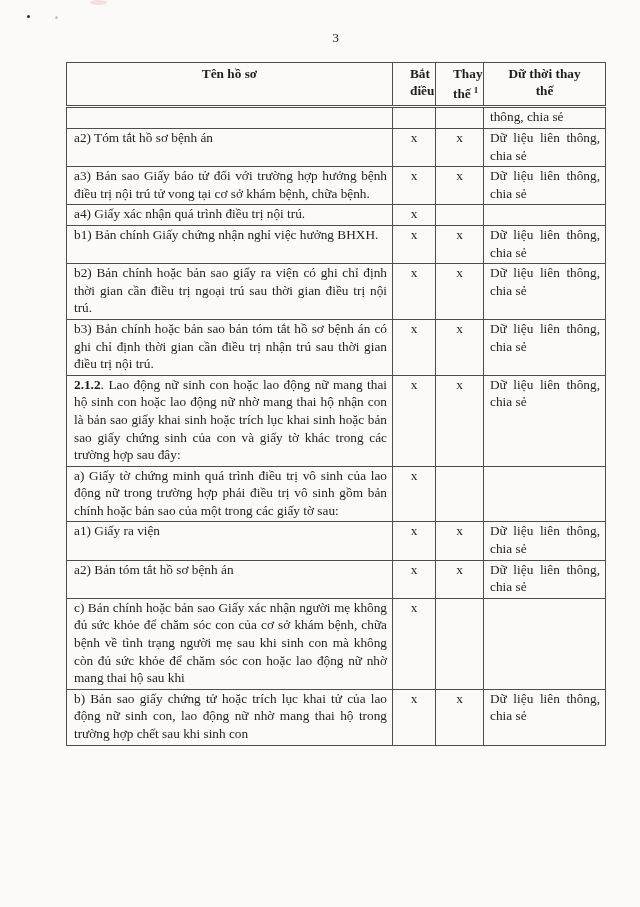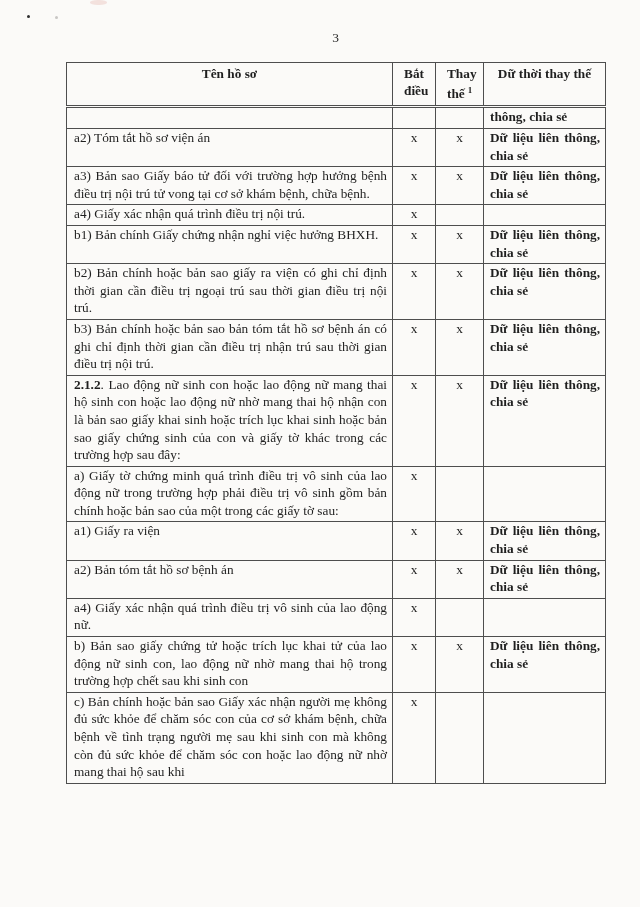--- a/index.html
+++ b/index.html
@@ -15,26 +15,26 @@
   }
   .doc-table {
     position:absolute; top:62px; left:66px; width:539px;
     border-collapse:collapse; table-layout:fixed;
     font-size:13.3px; line-height:17.6px;
   }
   .doc-table th, .doc-table td { border:1px solid #4e4e4e; vertical-align:top; }
   .doc-table { border:1.5px solid #434343; }
   .doc-table th {
     font-weight:bold; text-align:center;
-    padding:2px 11px 3px; line-height:17px;
+    padding:2px 17px 3px; line-height:17px;
     border-bottom:3px double #4e4e4e;
   }
   td.c-name { text-align:justify; padding:0 5px 2px 7px; }
   td.c-mark { text-align:center; padding:0 2px 2px; }
-  td.c-data { text-align:justify; padding:0 5px 2px 6px;font-weight:bold; }
+  td.c-data { text-align:justify; padding:0 5px 2px 6px; }
   sup.fn { font-size:9px; margin-left:3px; }
   .speck-dark {
     position:absolute; left:27px; top:15px; width:3px; height:3px;
     background:#2e2e2e; border-radius:50%;
   }
   .speck-light {
     position:absolute; left:55px; top:16px; width:3px; height:3px;
     background:#c8c6c4; border-radius:50%;
   }
   .smudge {
@@ -67,21 +67,21 @@
     </tr>
   </thead>
   <tbody>
       <tr>
         <td class="c-name"></td>
         <td class="c-mark"></td>
         <td class="c-mark"></td>
         <td class="c-data">thông, chia sẻ</td>
       </tr>
       <tr>
-        <td class="c-name">a2) Tóm tắt hồ sơ viện án</td>
+        <td class="c-name">a2) Tóm tắt hồ sơ bệnh án</td>
         <td class="c-mark">x</td>
         <td class="c-mark">x</td>
         <td class="c-data">Dữ liệu liên thông, chia sẻ</td>
       </tr>
       <tr>
         <td class="c-name">a3) Bản sao Giấy báo tử đối với trường hợp hưởng bệnh điều trị nội trú tử vong tại cơ sở khám bệnh, chữa bệnh.</td>
         <td class="c-mark">x</td>
         <td class="c-mark">x</td>
         <td class="c-data">Dữ liệu liên thông, chia sẻ</td>
       </tr>
@@ -127,31 +127,25 @@
         <td class="c-mark">x</td>
         <td class="c-data">Dữ liệu liên thông, chia sẻ</td>
       </tr>
       <tr>
         <td class="c-name">a2) Bản tóm tắt hồ sơ bệnh án</td>
         <td class="c-mark">x</td>
         <td class="c-mark">x</td>
         <td class="c-data">Dữ liệu liên thông, chia sẻ</td>
       </tr>
       <tr>
-        <td class="c-name">a4) Giấy xác nhận quá trình điều trị vô sinh của lao động nữ.</td>
+        <td class="c-name">c) Bản chính hoặc bản sao Giấy xác nhận người mẹ không đủ sức khỏe để chăm sóc con của cơ sở khám bệnh, chữa bệnh về tình trạng người mẹ sau khi sinh con mà không còn đủ sức khỏe để chăm sóc con hoặc lao động nữ nhờ mang thai hộ sau khi</td>
         <td class="c-mark">x</td>
         <td class="c-mark"></td>
         <td class="c-data"></td>
       </tr>
       <tr>
         <td class="c-name">b) Bản sao giấy chứng tử hoặc trích lục khai tử của lao động nữ sinh con, lao động nữ nhờ mang thai hộ trong trường hợp chết sau khi sinh con</td>
         <td class="c-mark">x</td>
         <td class="c-mark">x</td>
         <td class="c-data">Dữ liệu liên thông, chia sẻ</td>
       </tr>
-      <tr>
-        <td class="c-name">c) Bản chính hoặc bản sao Giấy xác nhận người mẹ không đủ sức khỏe để chăm sóc con của cơ sở khám bệnh, chữa bệnh về tình trạng người mẹ sau khi sinh con mà không còn đủ sức khỏe để chăm sóc con hoặc lao động nữ nhờ mang thai hộ sau khi</td>
-        <td class="c-mark">x</td>
-        <td class="c-mark"></td>
-        <td class="c-data"></td>
-      </tr>
     </tbody>
 </table>
 
 </body></html>

